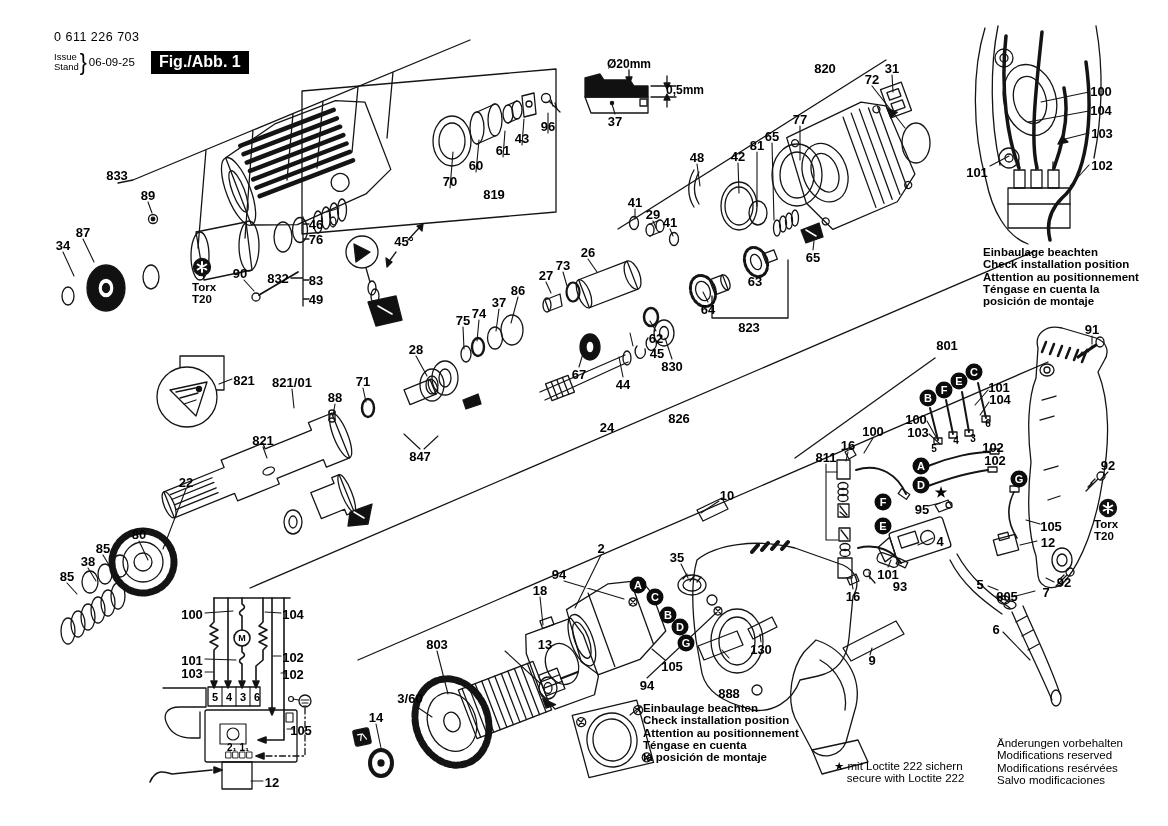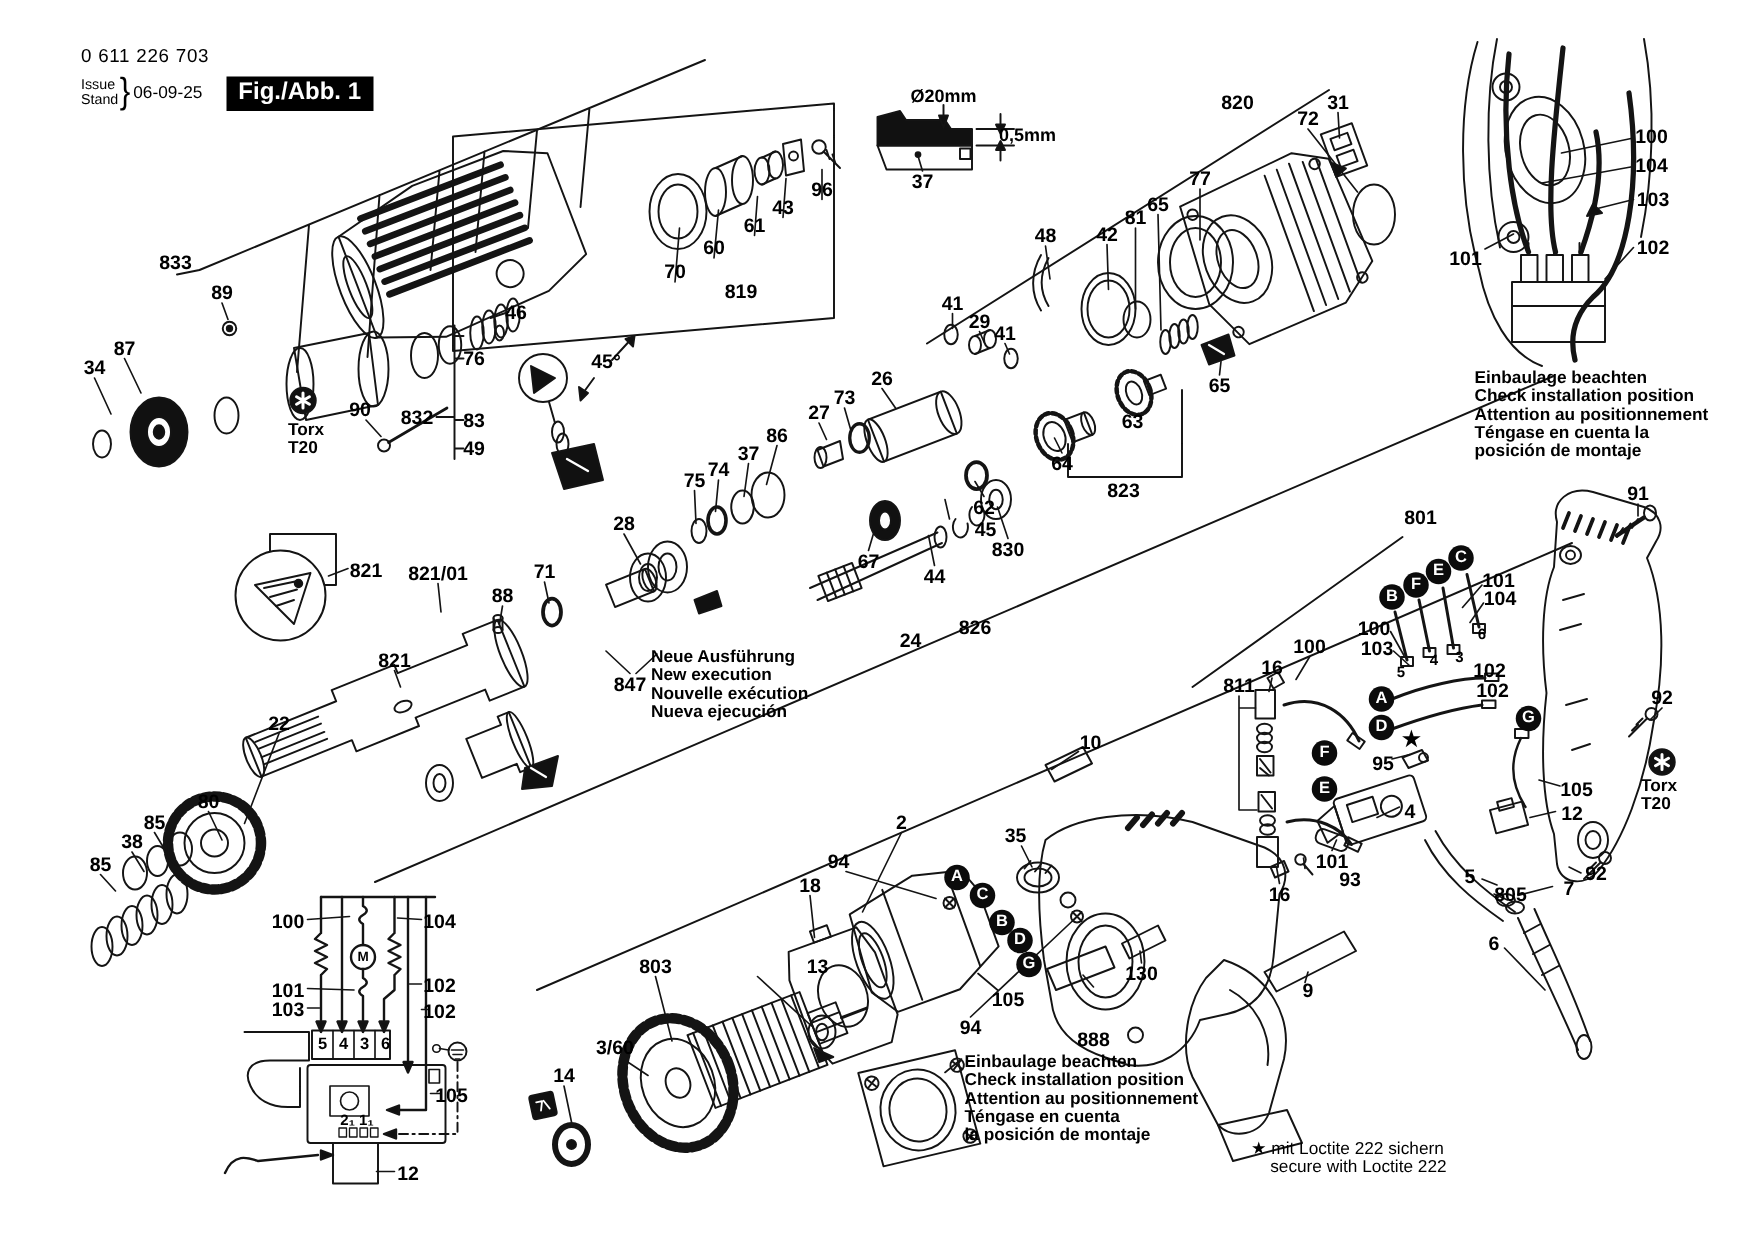--- a/index.html
+++ b/index.html
@@ -478,21 +478,21 @@
   </g>
 </svg>
 
 <div id="labels">
     <span class="plbl" style="left: 117px; top: 175px;">833</span>
     <span class="plbl" style="left: 148px; top: 195px;">89</span>
     <span class="plbl" style="left: 83px; top: 232px;">87</span>
     <span class="plbl" style="left: 63px; top: 245px;">34</span>
     <span class="plbl" style="left: 240px; top: 273px;">90</span>
     <span class="plbl" style="left: 278px; top: 278px;">832</span>
-    <span class="plbl" style="left: 316px; top: 208px; margin-left: 28px;">46</span>
+    <span class="plbl" style="left: 316px; top: 224px;">46</span>
     <span class="plbl" style="left: 316px; top: 239px;">76</span>
     <span class="plbl" style="left: 316px; top: 280px;">83</span>
     <span class="plbl" style="left: 316px; top: 299px;">49</span>
     <span class="plbl" style="left: 404px; top: 241px;">45°</span>
     <span class="plbl" style="left: 450px; top: 181px;">70</span>
     <span class="plbl" style="left: 476px; top: 165px;">60</span>
     <span class="plbl" style="left: 503px; top: 150px;">61</span>
     <span class="plbl" style="left: 522px; top: 138px;">43</span>
     <span class="plbl" style="left: 548px; top: 126px;">96</span>
     <span class="plbl" style="left: 494px; top: 194px;">819</span>
@@ -521,21 +521,21 @@
     <span class="plbl" style="left: 755px; top: 281px;">63</span>
     <span class="plbl" style="left: 708px; top: 309px;">64</span>
     <span class="plbl" style="left: 813px; top: 257px;">65</span>
     <span class="plbl" style="left: 749px; top: 327px;">823</span>
     <span class="plbl" style="left: 656px; top: 338px;">62</span>
     <span class="plbl" style="left: 672px; top: 366px;">830</span>
     <span class="plbl" style="left: 657px; top: 353px;">45</span>
     <span class="plbl" style="left: 579px; top: 374px;">67</span>
     <span class="plbl" style="left: 623px; top: 384px;">44</span>
     <span class="plbl" style="left: 607px; top: 427px;">24</span>
-    <span class="plbl" style="left: 650px; top: 418px;">826</span>
+    <span class="plbl" style="left: 679px; top: 418px;">826</span>
     <span class="plbl" style="left: 244px; top: 380px;">821</span>
     <span class="plbl" style="left: 292px; top: 382px;">821/01</span>
     <span class="plbl" style="left: 335px; top: 397px;">88</span>
     <span class="plbl" style="left: 363px; top: 381px;">71</span>
     <span class="plbl" style="left: 263px; top: 440px;">821</span>
     <span class="plbl" style="left: 420px; top: 456px;">847</span>
     <span class="plbl" style="left: 186px; top: 482px;">22</span>
     <span class="plbl" style="left: 139px; top: 534px;">80</span>
     <span class="plbl" style="left: 103px; top: 548px;">85</span>
     <span class="plbl" style="left: 88px; top: 561px;">38</span>
@@ -610,23 +610,23 @@
     <span class="lmark" style="left: 928px; top: 398px;">B</span>
     <span class="lmark" style="left: 944px; top: 390px;">F</span>
     <span class="lmark" style="left: 959px; top: 381px;">E</span>
     <span class="lmark" style="left: 974px; top: 372px;">C</span>
     <span class="lmark" style="left: 921px; top: 466px;">A</span>
     <span class="lmark" style="left: 921px; top: 485px;">D</span>
     <span class="lmark" style="left: 883px; top: 502px;">F</span>
     <span class="lmark" style="left: 883px; top: 526px;">E</span>
     <span class="lmark" style="left: 1019px; top: 479px;">G</span>
     <div class="tblock bold" style="left: 983px; top: 246px;"><div>Einbaulage beachten</div><div>Check installation position</div><div>Attention au positionnement</div><div>Téngase en cuenta la</div><div>posición de montaje</div></div>
-    <div class="tblock bold" style="left: 434px; top: 432px;"><div>Neue Ausführung</div><div>New execution</div><div>Nouvelle exécution</div><div>Nueva ejecución</div></div>
     <div class="tblock bold" style="left: 643px; top: 702px;"><div>Einbaulage beachten</div><div>Check installation position</div><div>Attention au positionnement</div><div>Téngase en cuenta</div><div>la posición de montaje</div></div>
     <div class="tblock" style="left: 834px; top: 760px;"><div>★ mit Loctite 222 sichern</div><div>    secure with Loctite 222</div></div>
+    <div class="tblock" style="left: 997px; top: 737px;"><div>Änderungen vorbehalten</div><div>Modifications reserved</div><div>Modifications resérvées</div><div>Salvo modificaciones</div></div>
     <div class="tblock bold" style="left: 192px; top: 281px;"><div>Torx</div><div>T20</div></div>
     <div class="tblock bold" style="left: 1094px; top: 518px;"><div>Torx</div><div>T20</div></div>
   </div>
 
 <div id="titleblock">
   <div class="docnum">0 611 226 703</div>
   <div class="issueline">
     <div class="istack">
       <span>Issue</span>
       <span>Stand</span>

